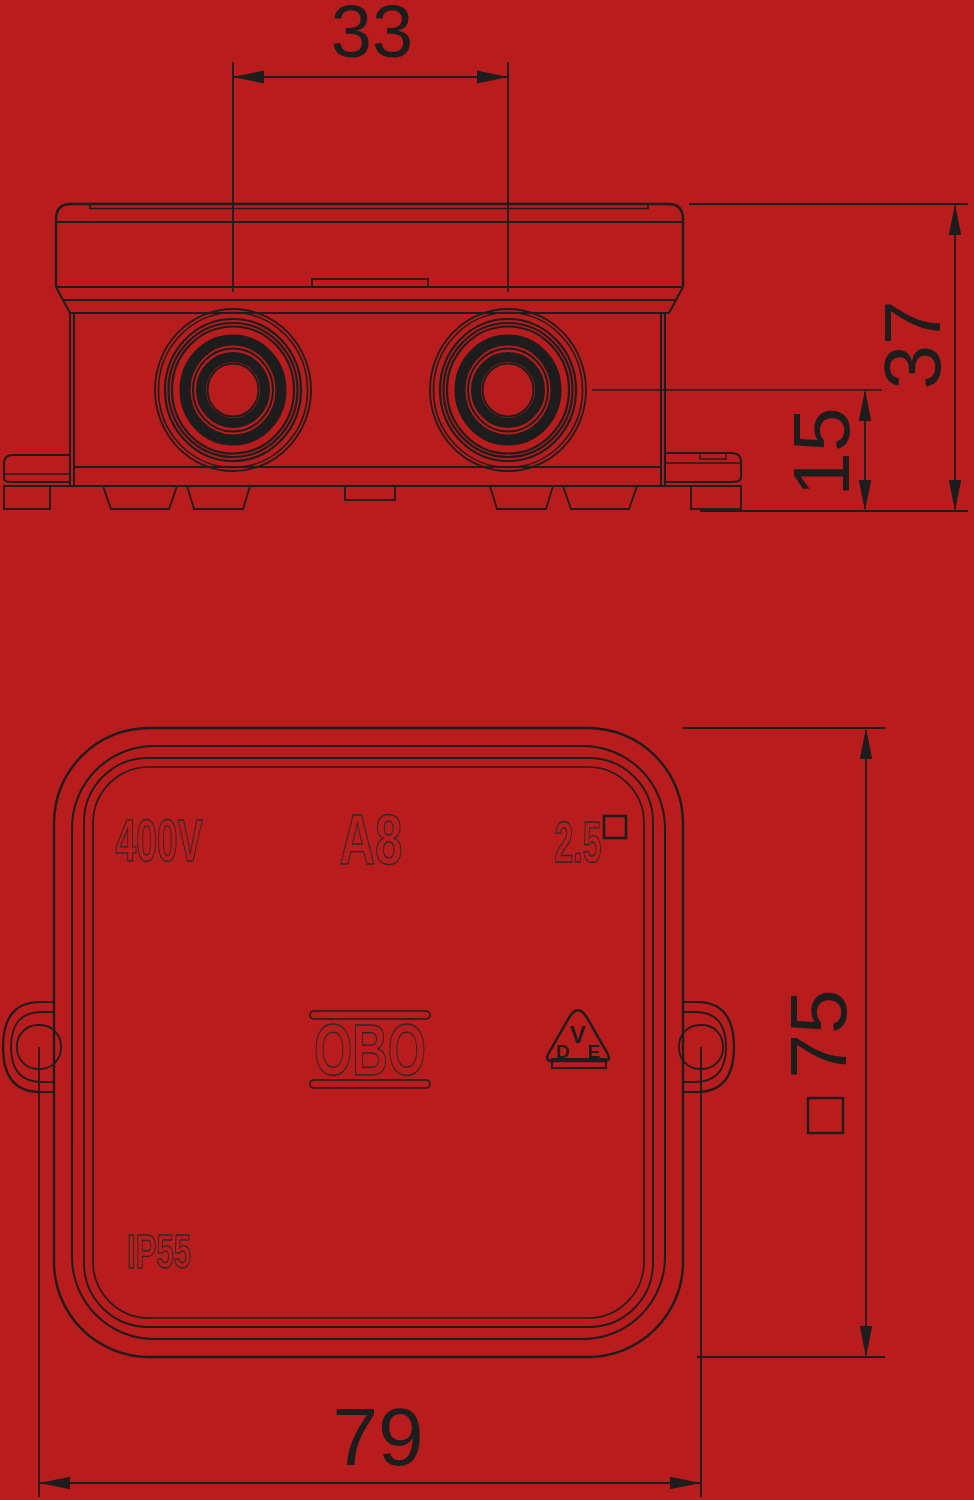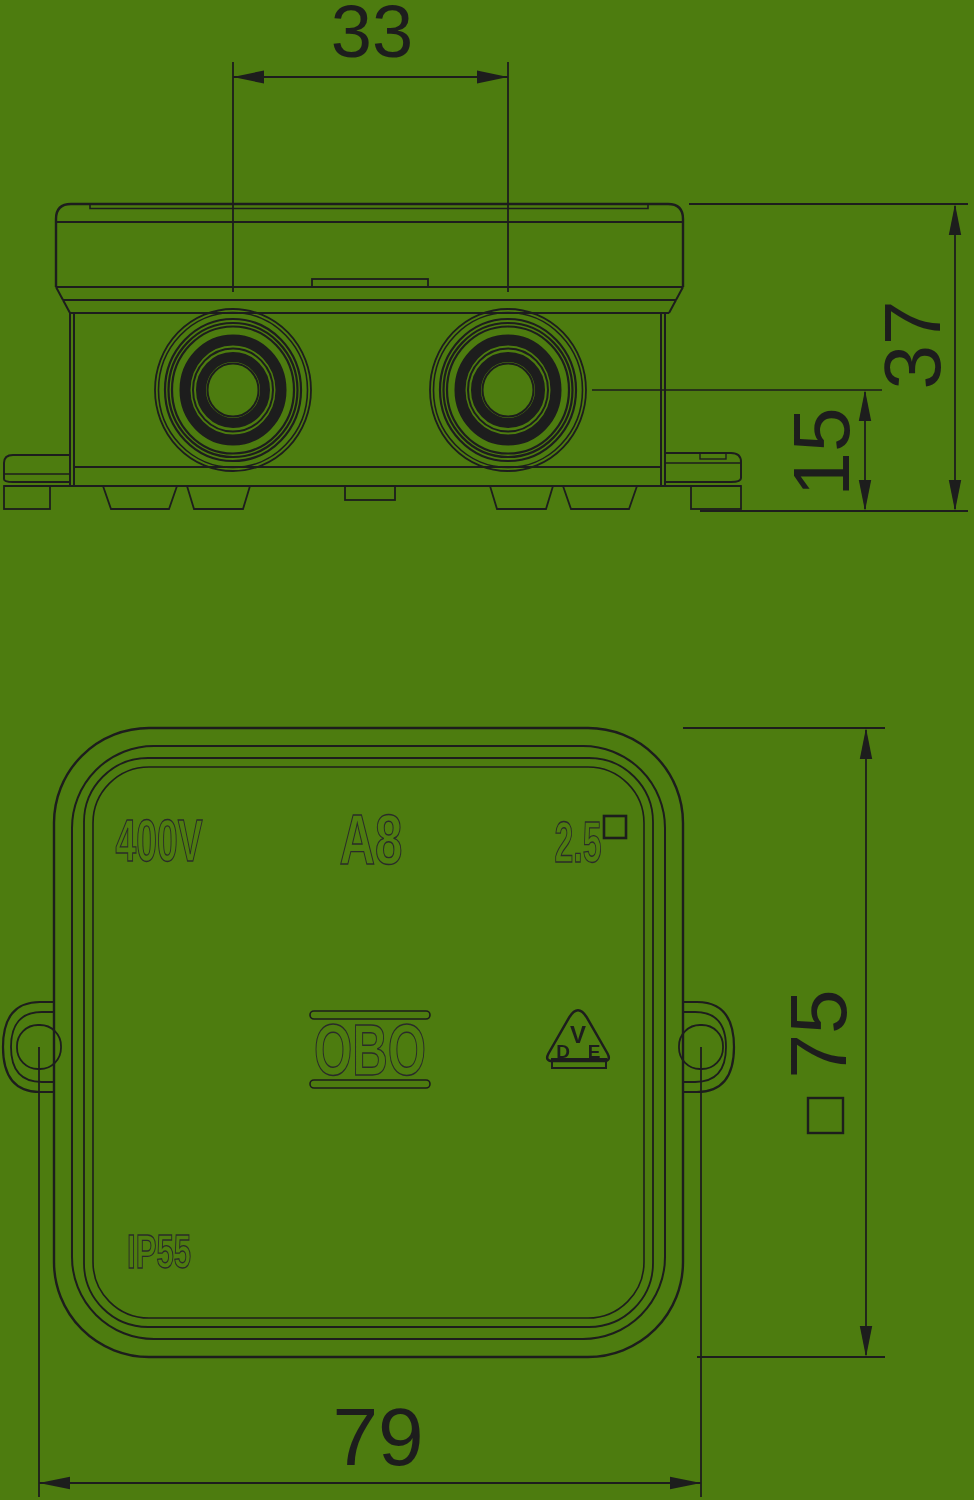--- a/index.html
+++ b/index.html
@@ -1,16 +1,16 @@
 <!DOCTYPE html>
 <html><head>
 <meta charset="utf-8">
 <style>
   html,body{margin:0;padding:0;background:#ffffff;}
-  .stage{position:relative;width:974px;height:1500px;background:#4d7c0f;overflow:hidden;
+  .stage{position:relative;width:974px;height:1500px;background:#b91c1c;overflow:hidden;
          font-family:"Liberation Sans", sans-serif;}
   svg{display:block}
   .ln{stroke:#1d1d1d;fill:none;}
   .dim-text{fill:#1d1d1d;font-family:"Liberation Sans",sans-serif;font-weight:400;}
   .emboss{fill:none;stroke:#2a2a2a;stroke-width:1.4px;font-family:"Liberation Sans",sans-serif;font-weight:700;}
   .vde-letter{fill:#1d1d1d;font-family:"Liberation Sans",sans-serif;font-weight:700;}
   .arrow{fill:#1d1d1d;stroke:none;}
 </style>
 </head>
 <body>

